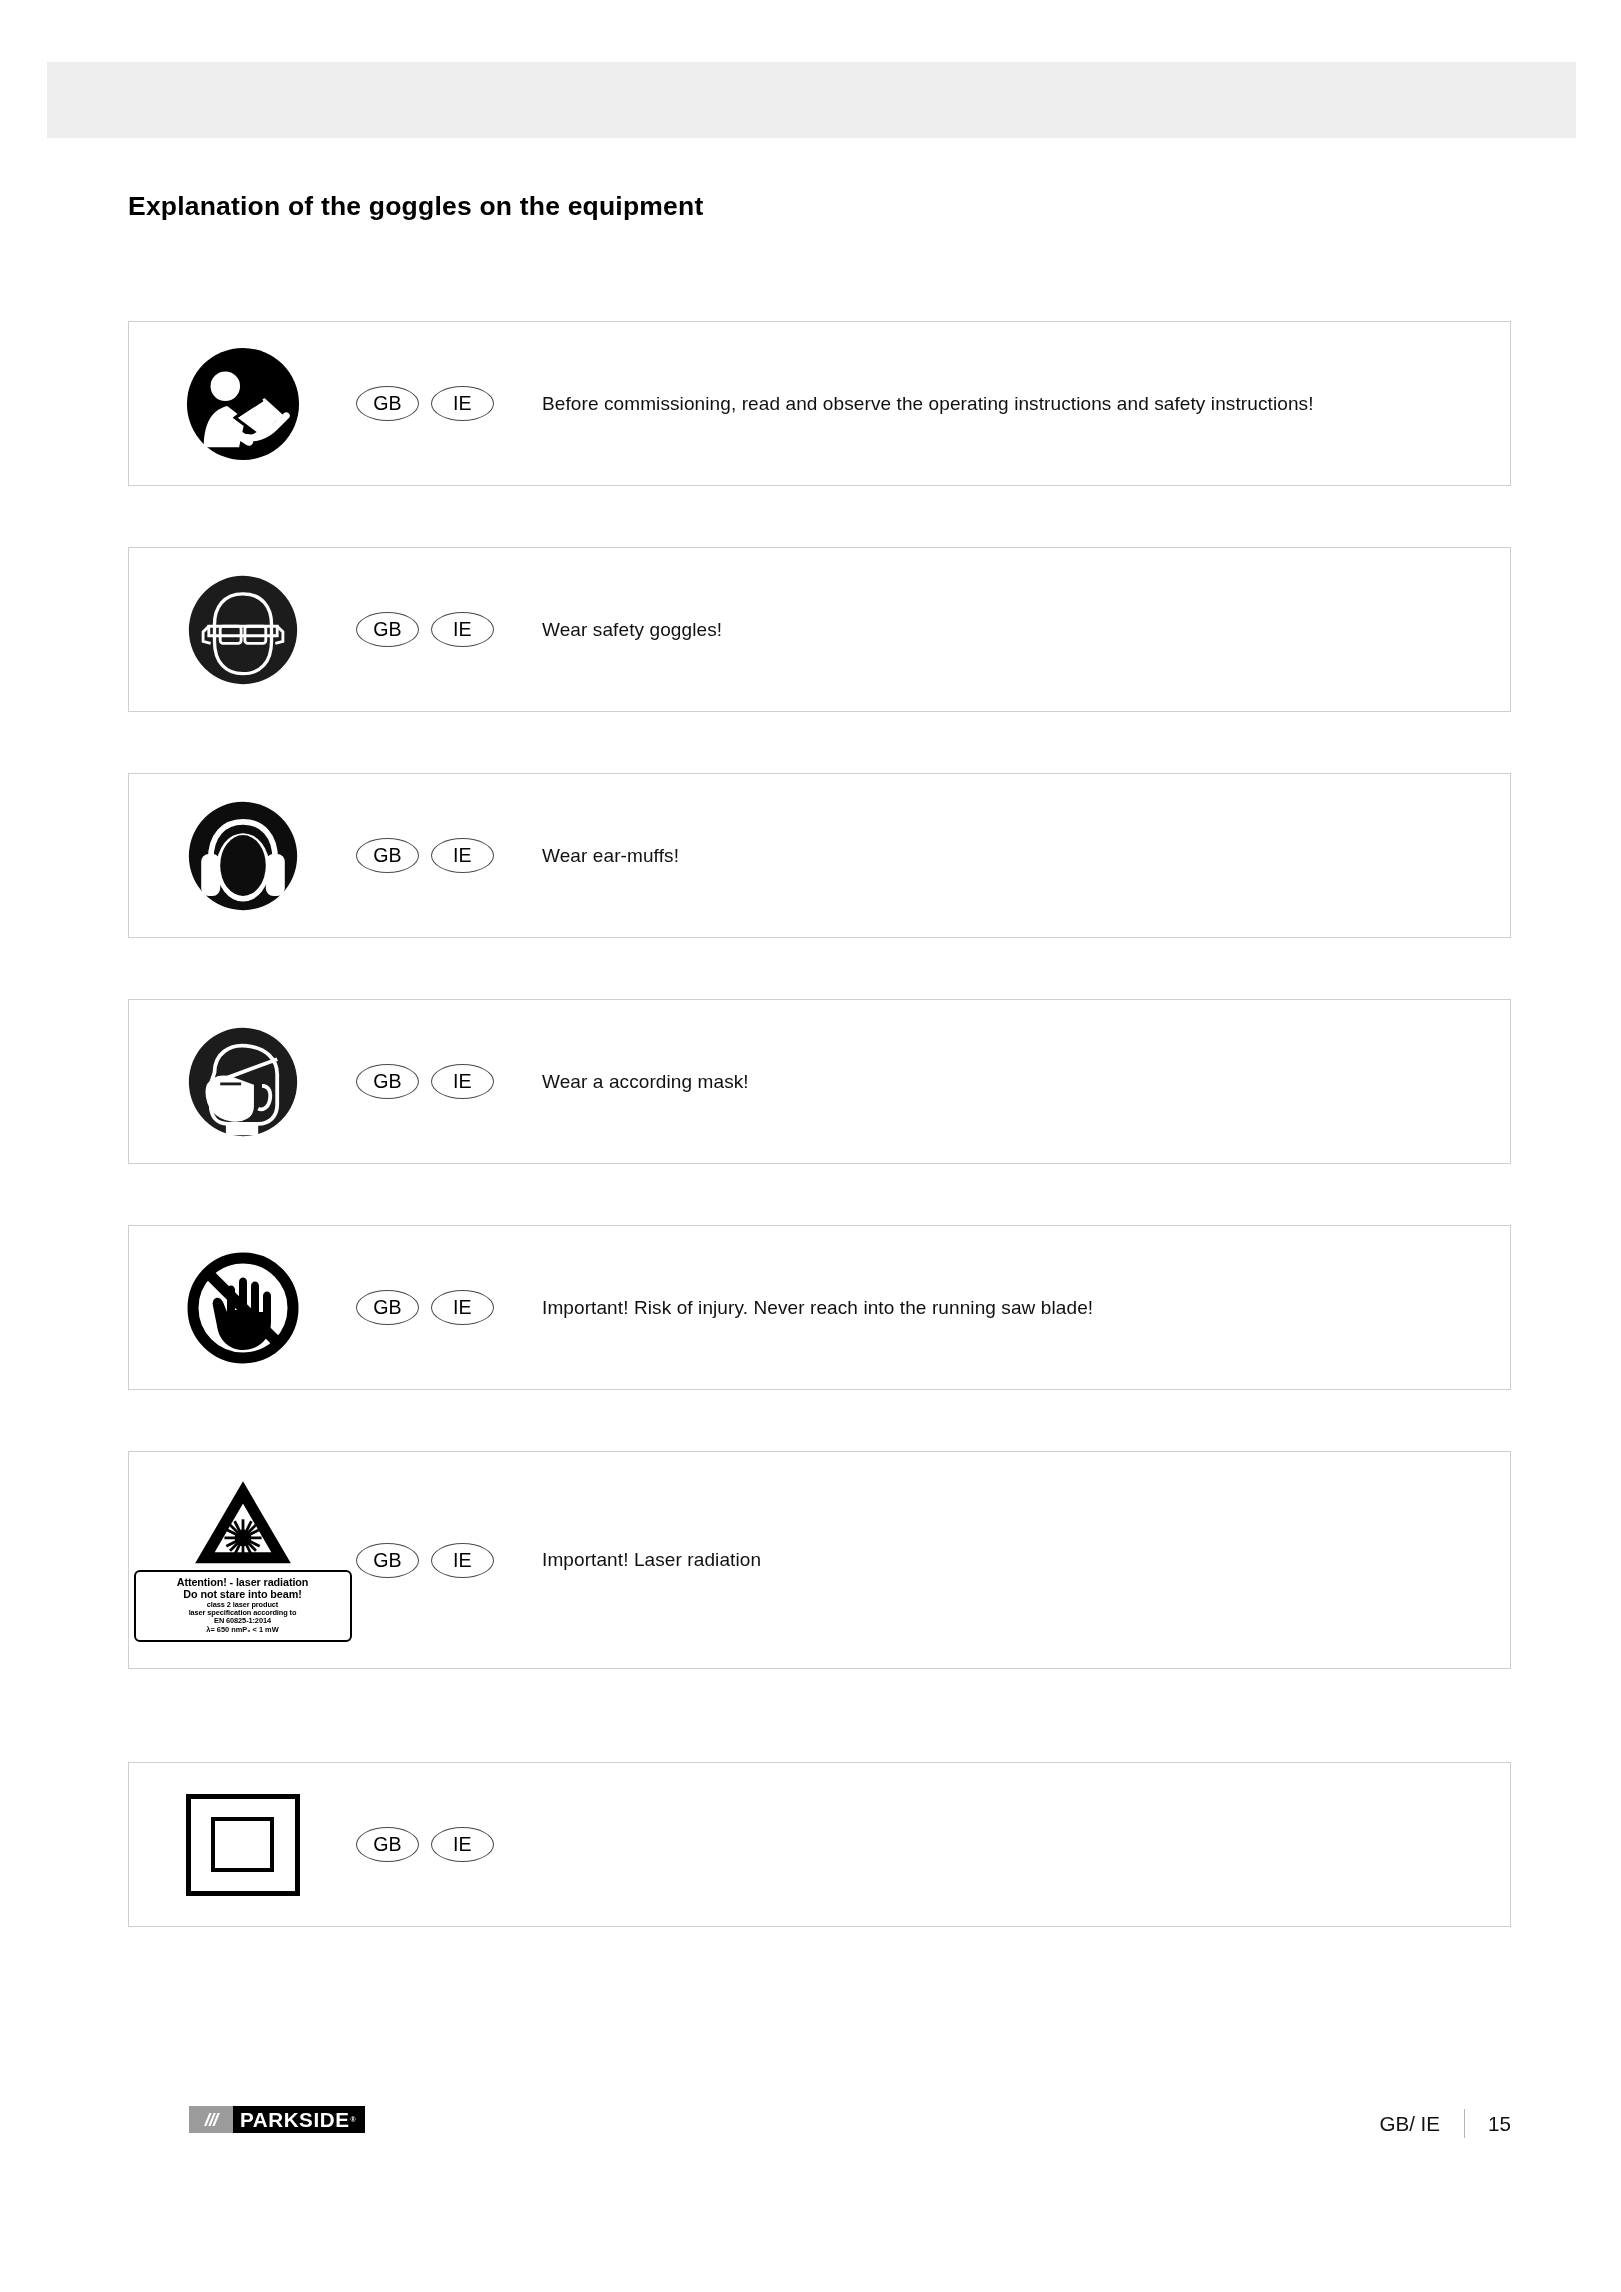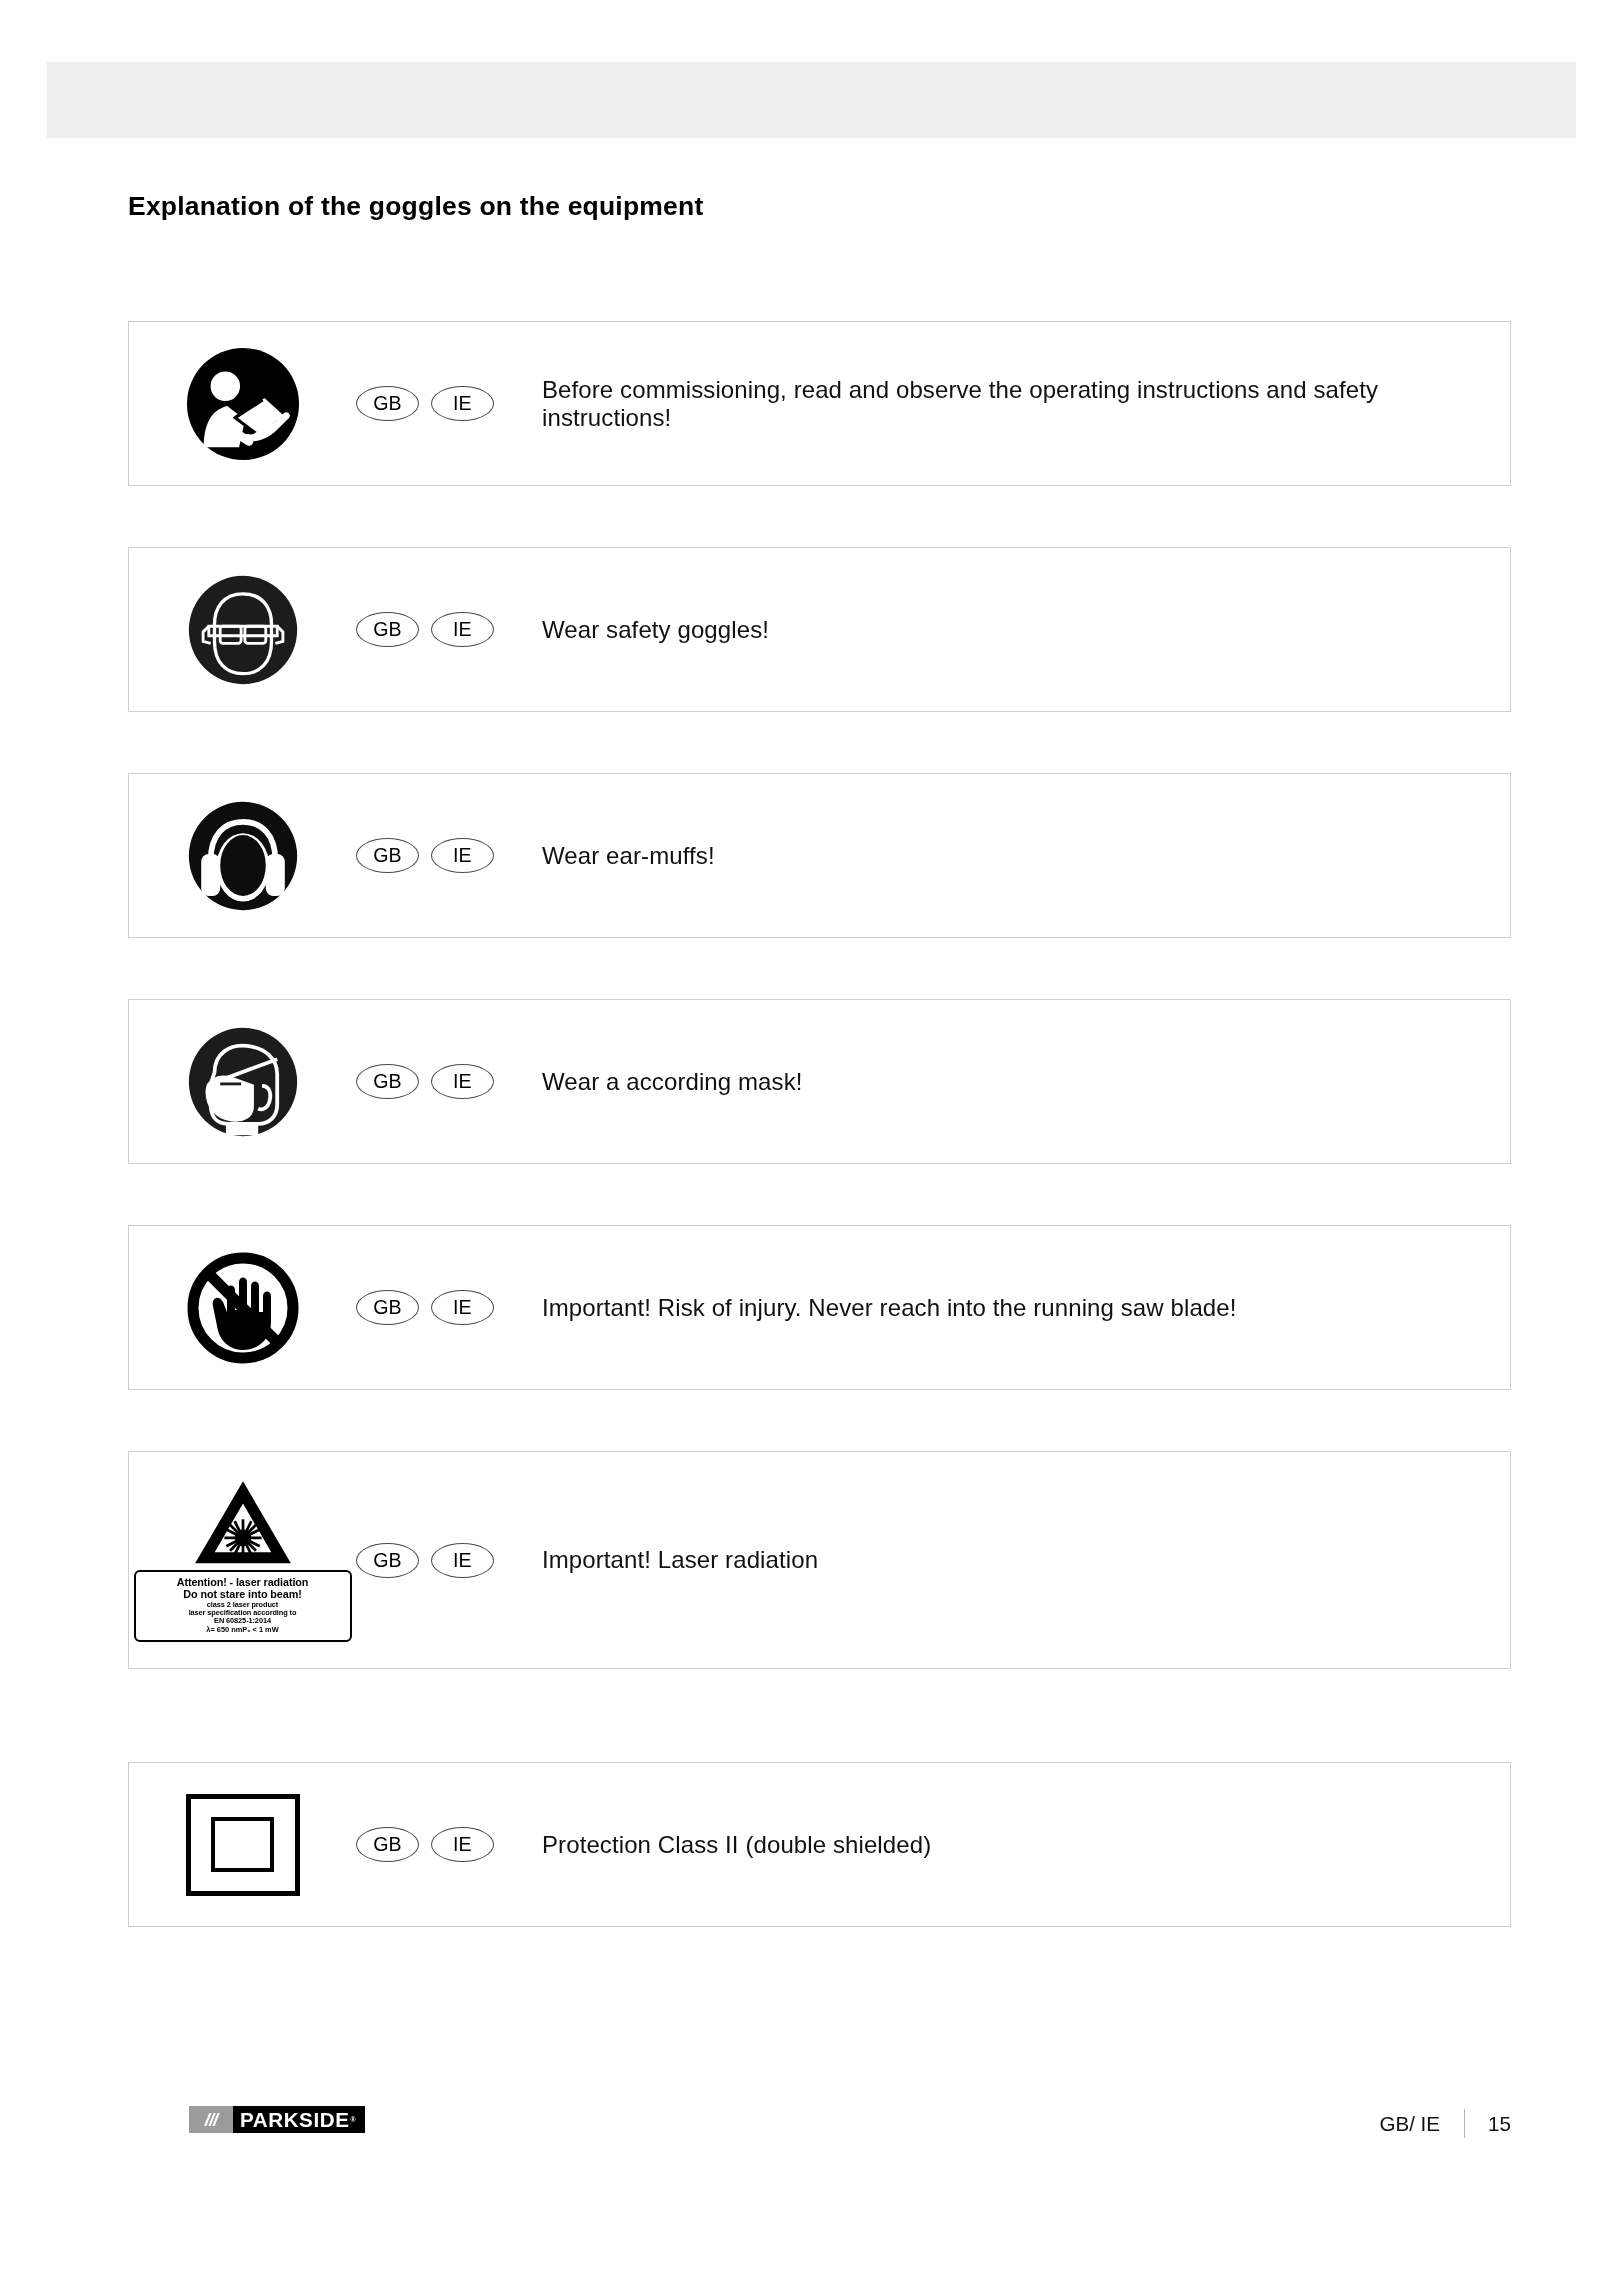--- a/index.html
+++ b/index.html
@@ -88,21 +88,21 @@
     align-items: center;
     justify-content: center;
     font-size: 19.6px;
     color: #000000;
     background: #ffffff;
     text-align: right;
   }
 
   .desc-cell {
     flex: 1;
-    font-size: 24px;
+    font-size: 19px;
     color: #111111;
     letter-spacing: 0.1px;
     padding-right: 19.6px;
   }
 
   
   .picto {
     display: block;
   }
 
@@ -377,21 +377,20 @@
   <div class="symbol-row">
     <div class="icon-cell">
       <div class="class2">
         <div class="class2-inner"></div>
       </div>
     </div>
     <div class="badge-cell">
       <span class="lang-badge">GB</span>
       <span class="lang-badge">IE</span>
     </div>
-    <div class="desc-cell">Protection Class II (double shielded)</div>
   </div>
 
 </div>
 
 <div class="footer-logo">
   <div class="logo-slash">///</div>
   <div class="logo-word">
     <span>PARKSIDE</span>
       <sup>®</sup>
   </div>

